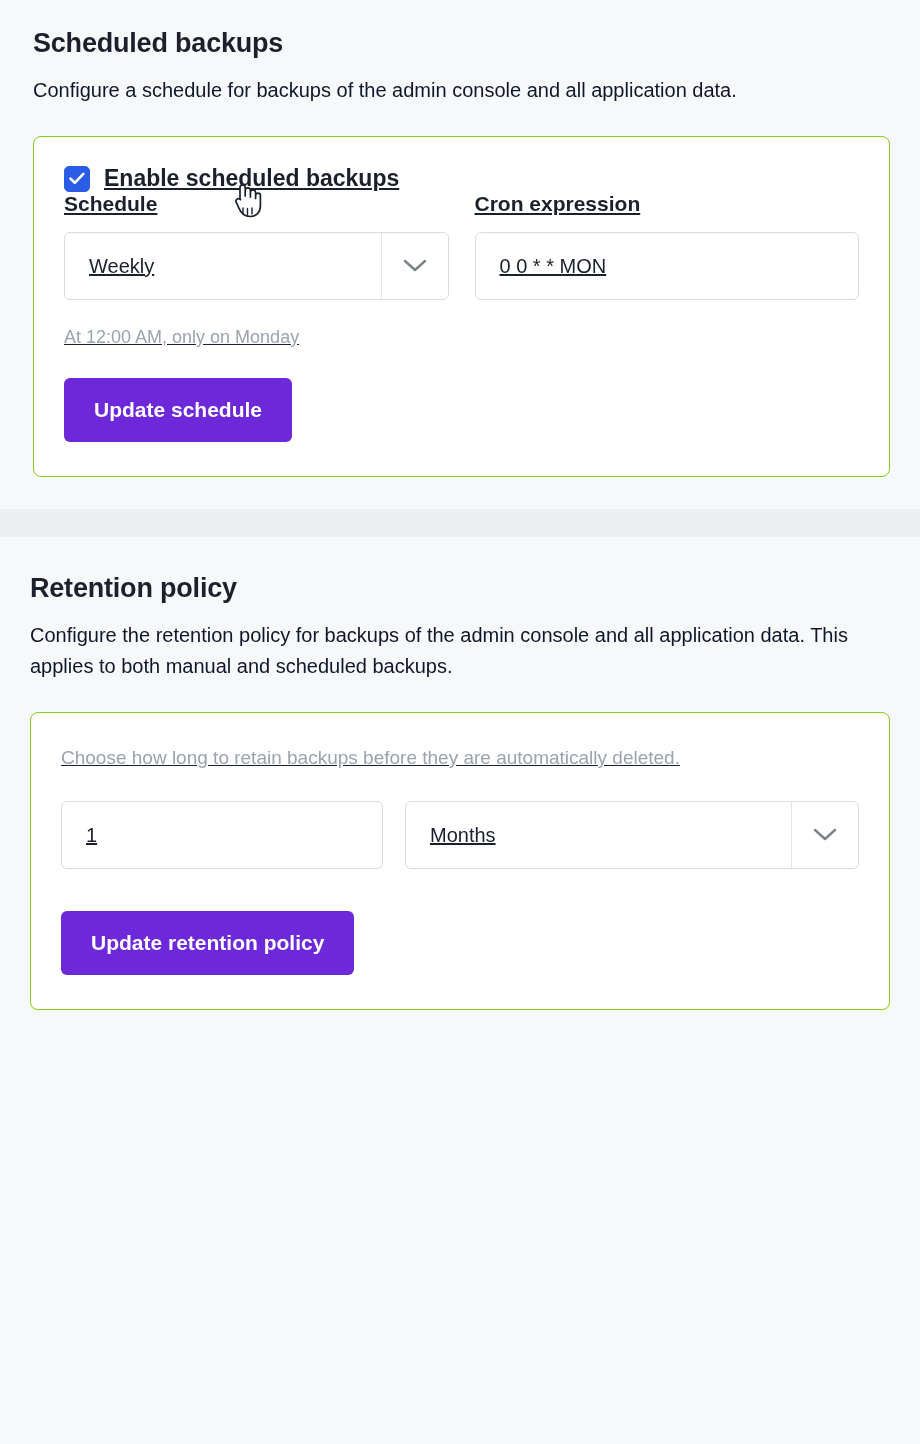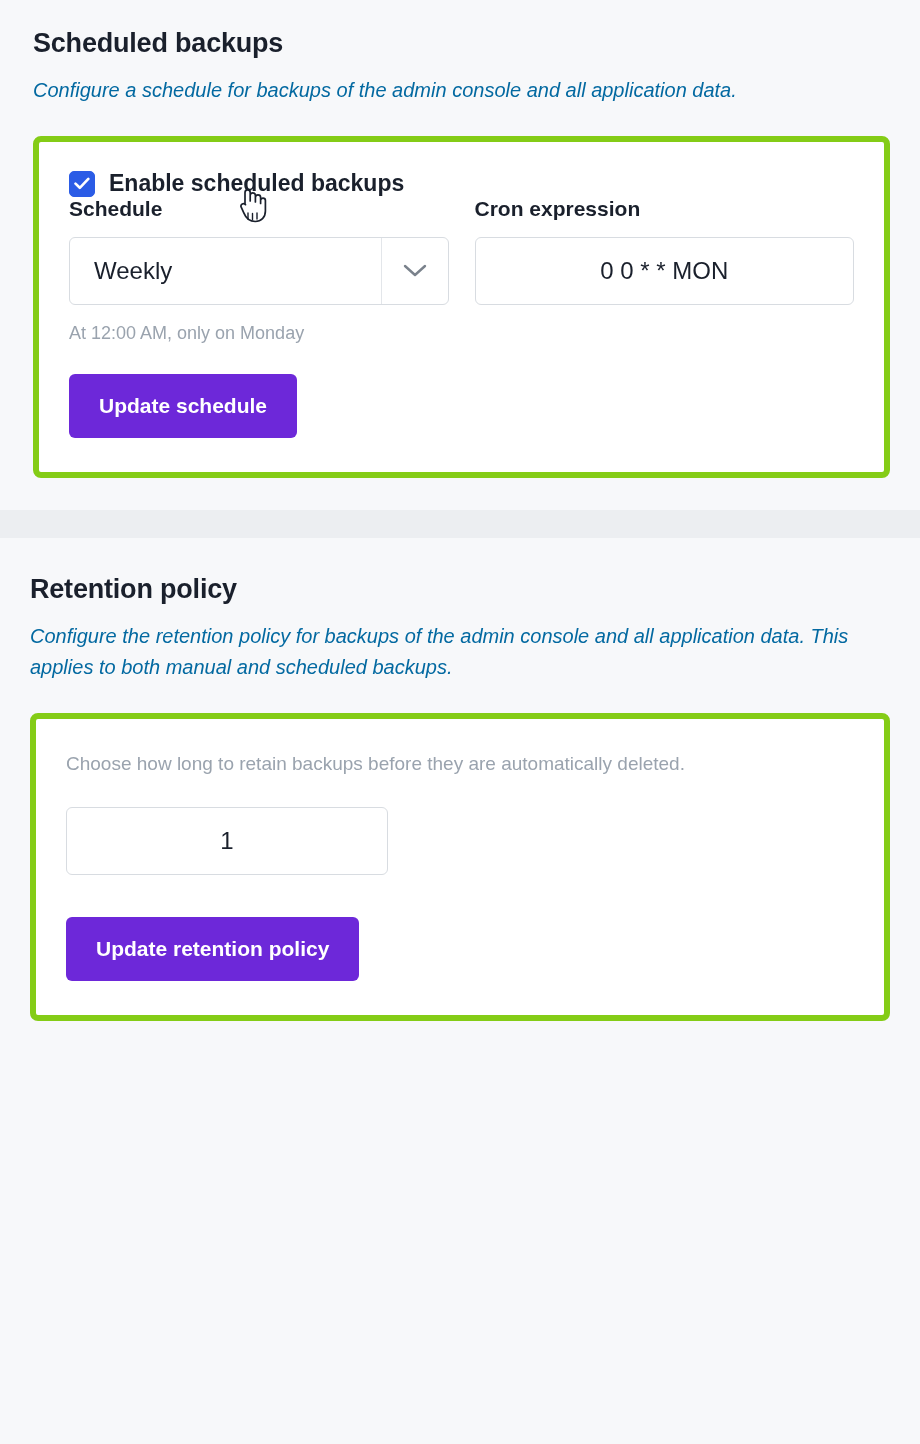--- a/index.html
+++ b/index.html
@@ -31,31 +31,31 @@
     font-size: 27px;
     font-weight: bold;
     color: #1a202c;
     letter-spacing: -0.2px;
     margin: 0;
   }
 
   .section-desc {
     font-size: 20px;
     line-height: 1.55;
-    color: #0369a1;
+    color: #0f172a;
     margin: 16px 0 0 0;
     max-width: 860px;
-    font-style: italic;
   }
 
   .card {
     background: #ffffff;
-    border: 6px solid #84cc16;
+    border: 1px solid #84cc16;
     border-radius: 8px;
     box-sizing: border-box;
+    text-decoration: underline;
   }
 
   
   #scheduled-backups-section {
     padding-top: 28px;
     padding-left: 33px;
   }
 
   #scheduled-card {
     margin-top: 30px;
@@ -112,43 +112,43 @@
   }
 
   .select-box, .text-box {
     height: 68px;
     border: 1px solid #d8dce1;
     border-radius: 6px;
     background: #ffffff;
     display: flex;
     align-items: center;
     box-sizing: border-box;
-    font-size: 24px;
+    font-size: 20px;
     color: #1a202c;
   }
 
   .select-box { padding-left: 24px; justify-content: space-between; }
   .select-value { flex: 1; }
 
   .select-caret {
     width: 66px;
     height: 100%;
     display: flex;
     align-items: center;
     justify-content: center;
     border-left: 1px solid #e3e6ea;
     color: #7a828c;
   }
 
-  .text-box { padding: 0 24px; justify-content: center; }
+  .text-box { padding: 0 24px; }
 
   .hint {
     font-size: 18px;
     color: #9aa3ae;
-    margin-top: 18px;
+    margin-top: 27px;
   }
 
   .btn {
     display: inline-block;
     background: #6d28d9;
     color: #ffffff;
     font-size: 21px;
     font-weight: bold;
     border: none;
     border-radius: 6px;
@@ -260,20 +260,28 @@
     <div class="card" id="retention-card">
 
       <p class="card-desc">Choose how long to retain backups before they are automatically deleted.</p>
 
       <div class="retention-row">
 
         <div class="text-box retention-num">
           <span>1</span>
         </div>
 
+        <div class="select-box retention-unit">
+          <span class="select-value">Months</span>
+          <span class="select-caret">
+            <svg width="24" height="14" viewBox="0 0 24 14" aria-hidden="true">
+              <path d="M2 2 L12 11 L22 2" fill="none" stroke="#7a828c" stroke-width="2.4" stroke-linecap="round" stroke-linejoin="round"></path>
+            </svg>
+          </span>
+        </div>
 
       </div>
 
       <button class="btn" id="update-retention-button">Update retention policy</button>
     </div>
   </div>
 
 </div>
 
 </body></html>

